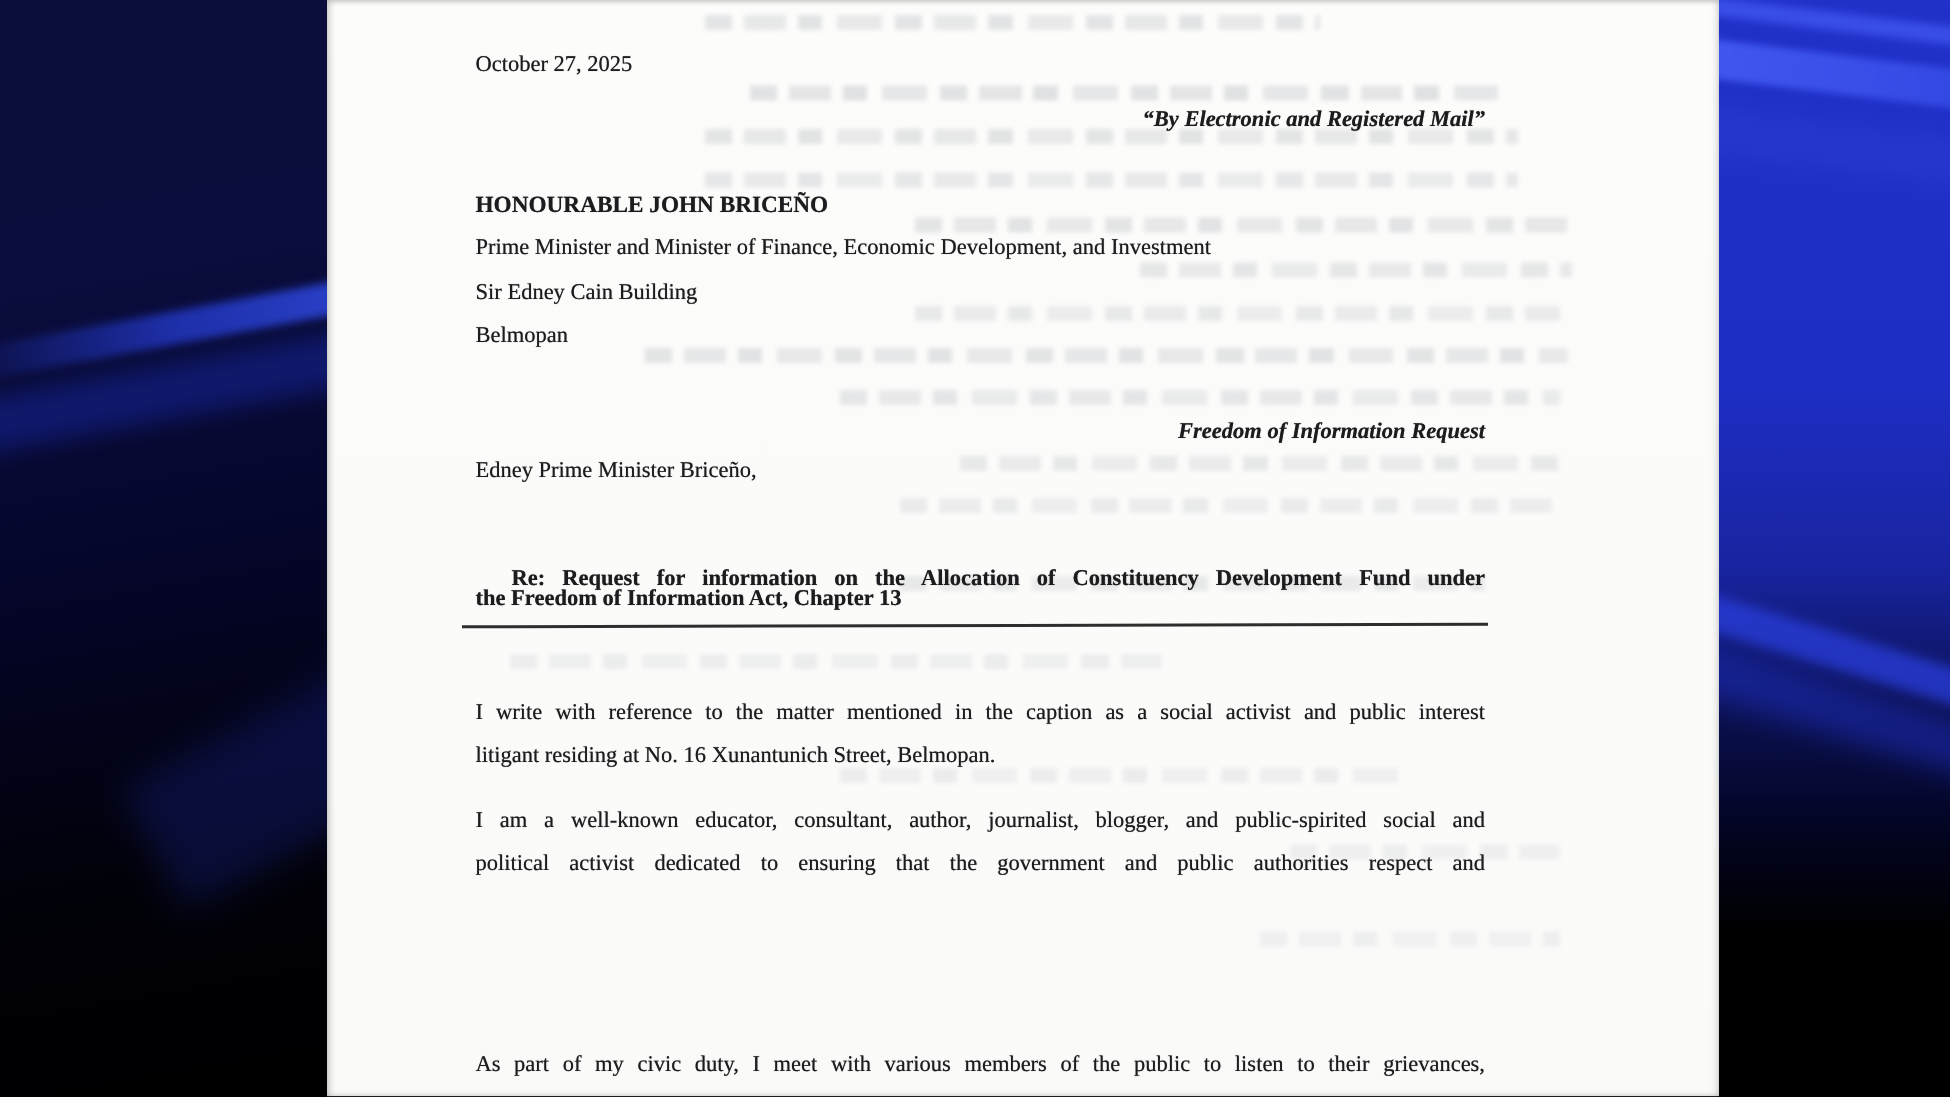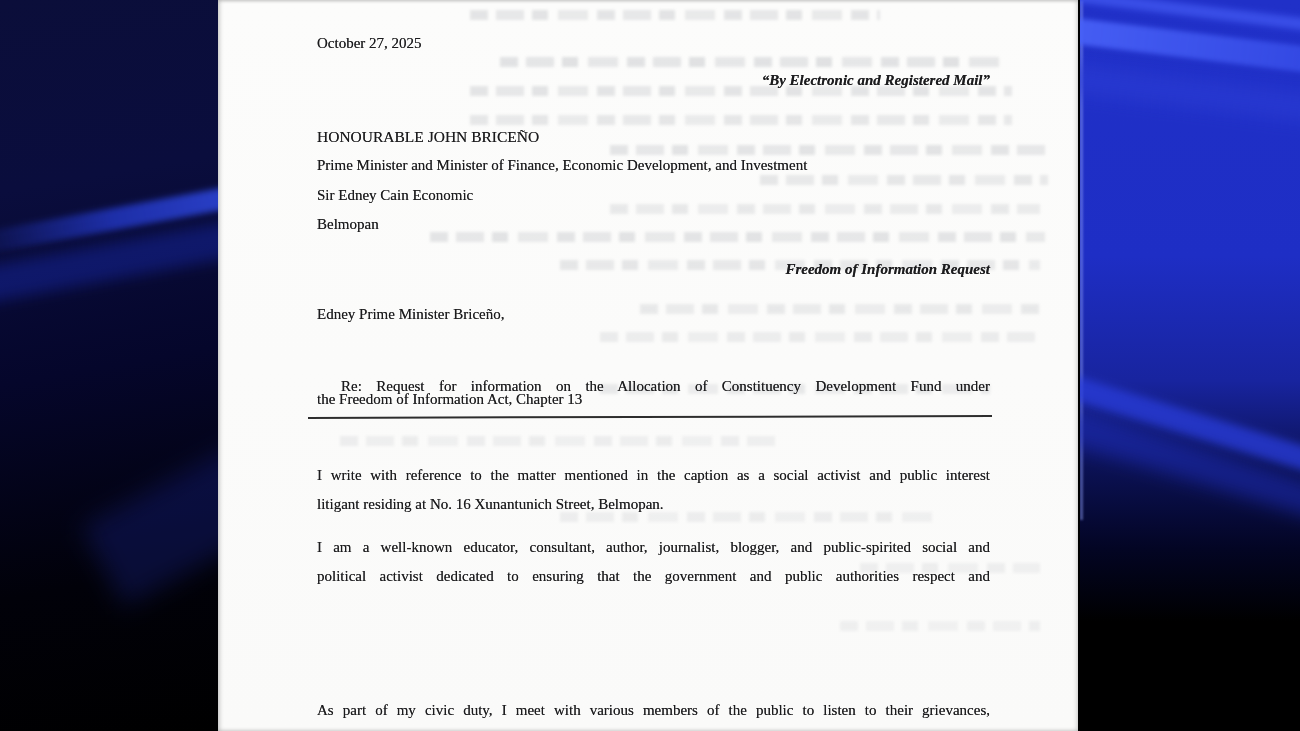--- a/index.html
+++ b/index.html
@@ -25,29 +25,29 @@
     background:linear-gradient(90deg,rgba(72,97,247,.95),rgba(52,74,230,.8));filter:blur(2.5px);}
   .bgr-s3{top:80px;left:-20px;width:290px;height:30px;transform:rotate(7deg);
     background:rgba(44,62,215,.5);filter:blur(8px);}
   .bgr-s4{top:416px;left:-30px;width:310px;height:24px;transform:rotate(17deg);
     background:rgba(42,62,220,.75);filter:blur(4px);}
   .bgr-s5{top:452px;left:-30px;width:310px;height:32px;transform:rotate(17deg);
     background:rgba(30,46,190,.5);filter:blur(9px);}
   .bgr-edge{top:0;left:0;width:3px;height:520px;background:rgba(140,155,245,.5);filter:blur(1px);}
 
   
-  .paper{position:absolute;left:218px;top:0;width:860px;height:731px;overflow:hidden;
+  .paper{position:absolute;left:218px;top:0;width:928px;height:731px;overflow:hidden;
     background:linear-gradient(180deg,#fcfcfb 0%,#fafaf9 100%);
     box-shadow:inset 2px 0 4px rgba(0,0,0,.18), inset -2px 0 4px rgba(0,0,0,.12), inset 0 2px 3px rgba(0,0,0,.05);
     color:#1c1c1e;}
   .line{position:absolute;left:99px;width:673px;height:29px;line-height:29px;font-size:15px;
     text-shadow:0 0 .5px rgba(28,28,30,.75);}
   .just{text-align:justify;text-align-last:justify;}
   .rightal{text-align:center;text-align-last:right;}
-  .bold{font-weight:normal;}
+  .bold{font-weight:bold;}
   .bolditalic{font-weight:bold;font-style:italic;}
   .indent{text-indent:24px;}
   .divider{position:absolute;left:90px;top:416px;width:684px;height:2px;background:#2e2e2e;
     transform:rotate(-0.15deg);}
 
   
   .bleed{position:absolute;height:10px;filter:blur(1.4px);pointer-events:none;
     background:repeating-linear-gradient(90deg,
       rgba(112,117,128,.34) 0 18px, rgba(112,117,128,0) 18px 26px,
       rgba(112,117,128,.30) 26px 54px, rgba(112,117,128,0) 54px 62px,
@@ -92,24 +92,24 @@
     <div class="bleed" style="top:512px;left:342px;width:380px;opacity:.3"></div>
     <div class="bleed" style="top:563px;left:642px;width:180px;opacity:.28"></div>
     <div class="bleed" style="top:621px;left:622px;width:200px;opacity:.25"></div>
 
     <div class="line" style="top:29px">October 27, 2025</div>
 
     <div class="line rightal bolditalic" style="top:66px">“By Electronic and Registered Mail”</div>
 
     <div class="line bold" style="top:122px;font-size:15.5px">HONOURABLE JOHN BRICEÑO</div>
     <div class="line" style="top:151px">Prime Minister and Minister of Finance, Economic Development, and Investment</div>
-    <div class="line" style="top:181px">Sir Edney Cain Economic</div>
+    <div class="line" style="top:181px">Sir Edney Cain Building</div>
     <div class="line" style="top:210px">Belmopan</div>
 
-    <div class="line rightal bolditalic" style="top:255px">Freedom of Information Request</div>
+    <div class="line rightal bolditalic" style="top:274px">Freedom of Information Request</div>
 
     <div class="line" style="top:300px">Edney Prime Minister Briceño,</div>
 
     <div class="line bold just indent" style="top:372px">Re: Request for information on the Allocation of Constituency Development Fund under</div>
     <div class="line bold" style="top:385px">the Freedom of Information Act, Chapter 13</div>
     <div class="divider"></div>
 
     <div class="line just" style="top:461px">I write with reference to the matter mentioned in the caption as a social activist and public interest</div>
     <div class="line" style="top:490px">litigant residing at No. 16 Xunantunich Street, Belmopan.</div>
 

